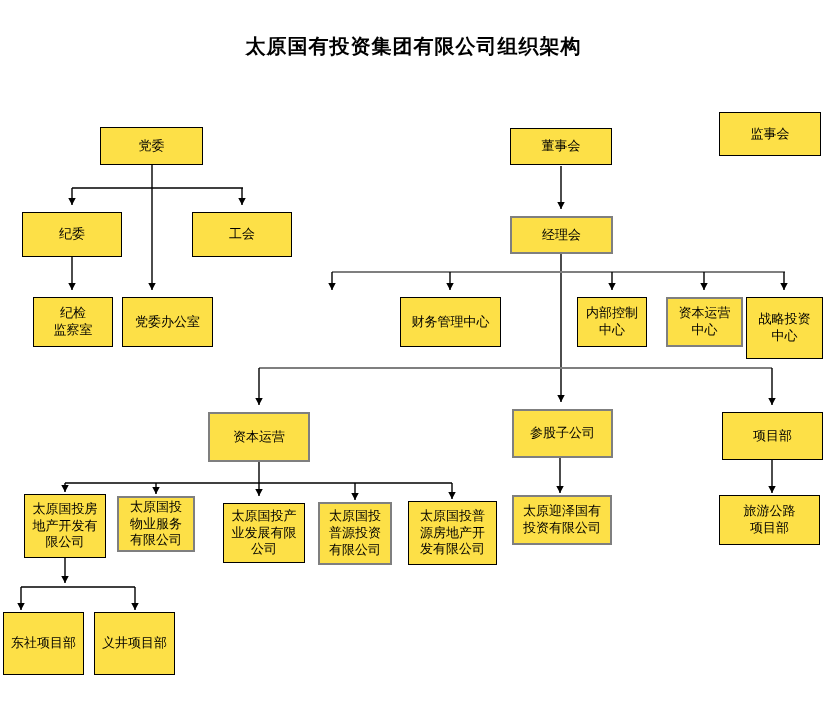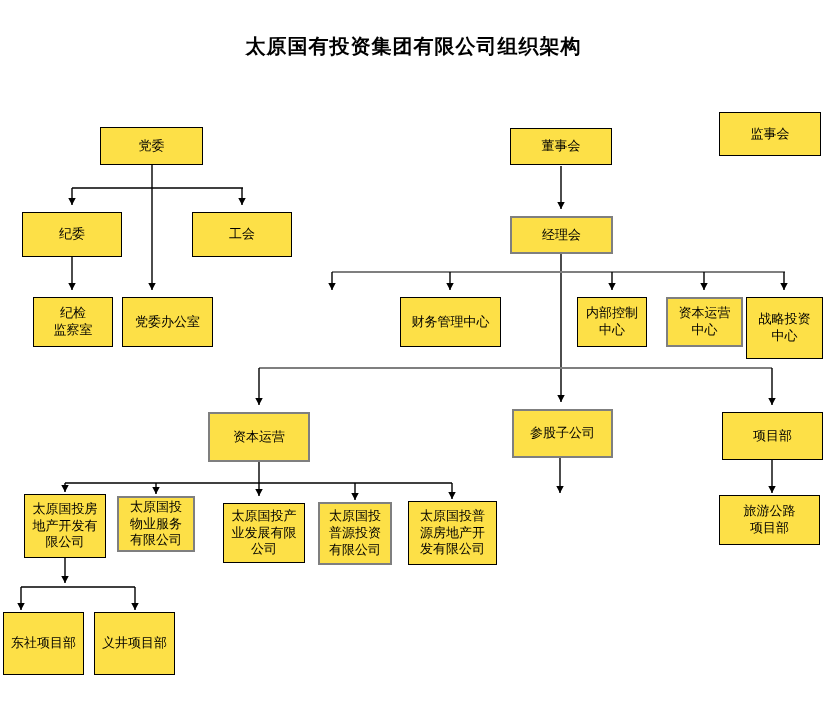--- a/index.html
+++ b/index.html
@@ -156,18 +156,20 @@
 有限公司</div>
   <div class="node bk nd-industrial-development-co">太原国投产
 业发展有限
 公司</div>
   <div class="node gy nd-puyuan-investment-co">太原国投
 普源投资
 有限公司</div>
   <div class="node bk nd-puyuan-real-estate-co">太原国投普
 源房地产开
 发有限公司</div>
+  <div class="node gy nd-yingze-investment-co">太原迎泽国有
+投资有限公司</div>
   <div class="node bk nd-tourism-highway-project">旅游公路
 项目部</div>
   <div class="node bk nd-dongshe-project">东社项目部</div>
   <div class="node bk nd-yijing-project">义井项目部</div>
 
 </div>
 
 </body></html>

